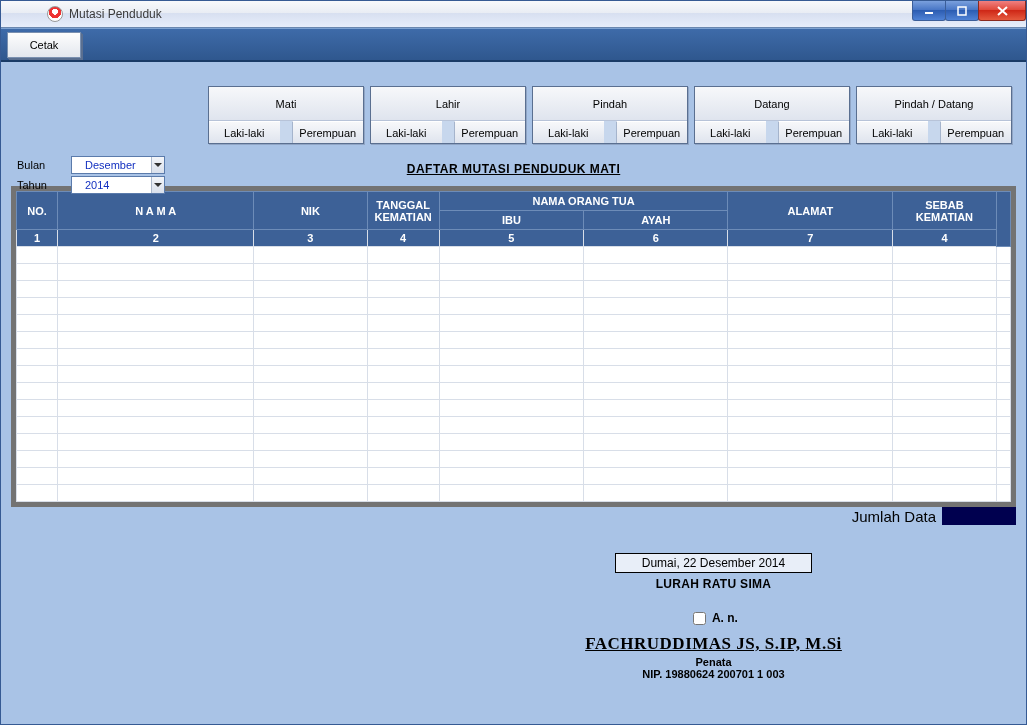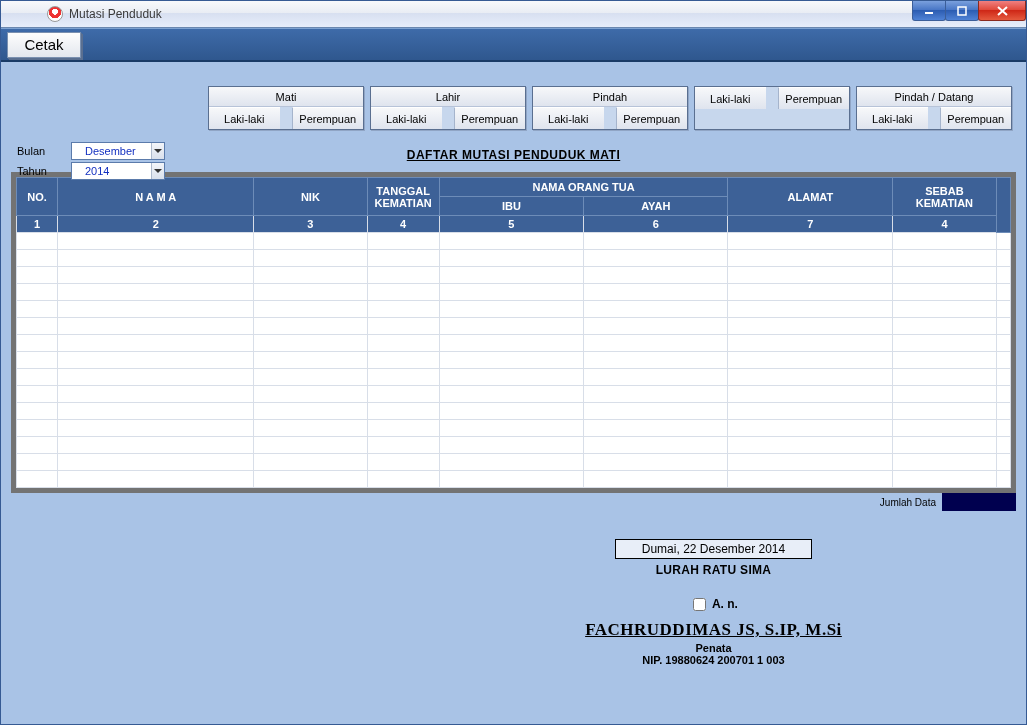--- a/index.html
+++ b/index.html
@@ -55,38 +55,38 @@
     height: 34px;
     background: linear-gradient(to bottom, #3e6ba9 0%, #2f578e 100%);
     border-top: 1px solid #7ea3d2;
     border-bottom: 2px solid #1a3b66;
     display:flex; align-items:center; padding-left:6px;
   }
   .cetak-btn {
     height: 26px; min-width: 74px;
     background: linear-gradient(to bottom,#fdfdfd,#e3e7ee);
     border: 1px solid #7a90b0; padding: 0 8px;
-    font-size: 15px; cursor: pointer;
+    font-size: 11px; cursor: pointer;
     box-shadow: 1px 1px 0 #5a6f90, 2px 2px 0 #5a6f90;
   }
 
   .body-area {
     padding: 10px 10px 0 10px;
   }
   .category-row {
     display: flex; gap: 6px; justify-content: flex-end;
     padding: 14px 4px 10px 4px;
   }
   .cat-box {
     border: 1px solid #5a6f90; width: 156px;
     background: #c7d7ed;
     box-shadow: 1px 1px 0 #90a5c5;
   }
   .cat-title {
-    height: 20px;
+    height: 34px;
     background: linear-gradient(to bottom,#f7f8fa,#dfe4ee);
     border-bottom: 1px solid #b7c3d8;
     display:flex; align-items:center; justify-content:center;
     font-size: 11px; cursor: pointer;
   }
   .cat-sub { display:flex;gap:12px; }
   .sub-btn {
     flex:1; height: 22px;
     background: linear-gradient(to bottom,#f7f8fa,#dfe4ee);
     border: none; border-top:1px solid #fff;
@@ -124,21 +124,21 @@
   .grid th {
     background: #3d6197; color:#fff; font-weight: bold;
     font-size: 11px; padding: 3px 2px; border: 1px solid #6d8cb8;
   }
   .grid td {
     border: 1px solid #d8dee8; height: 17px; padding:0;
   }
   .num-row td { background:#3d6197; color:#fff; text-align:center; font-weight:bold; font-size:11px; }
   .count-strip {
     display:flex; justify-content:flex-end; align-items:center;
-    font-size:10px; padding:0; height:18px;
+    font-size:15px; padding:0; height:18px;
   }
   .count-strip .lbl { padding-right:6px; }
   .count-strip .val {
     width: 74px; height:18px; background:#00004f; color:#fff;
     display:inline-block;
   }
 
   .signature {
     text-align:center; margin: 28px auto 0 auto; width: 400px;
     position: relative; left: 200px;
@@ -206,20 +206,21 @@
         </div>
       </div>
       <div class="cat-box">
         <div class="cat-title">Pindah</div>
         <div class="cat-sub">
           <button class="sub-btn">Laki-laki</button>
           <button class="sub-btn">Perempuan</button>
         </div>
       </div>
       <div class="cat-box">
+        <div class="cat-title">Datang</div>
         <div class="cat-sub">
           <button class="sub-btn">Laki-laki</button>
           <button class="sub-btn">Perempuan</button>
         </div>
       </div>
       <div class="cat-box">
         <div class="cat-title">Pindah / Datang</div>
         <div class="cat-sub">
           <button class="sub-btn">Laki-laki</button>
           <button class="sub-btn">Perempuan</button>

